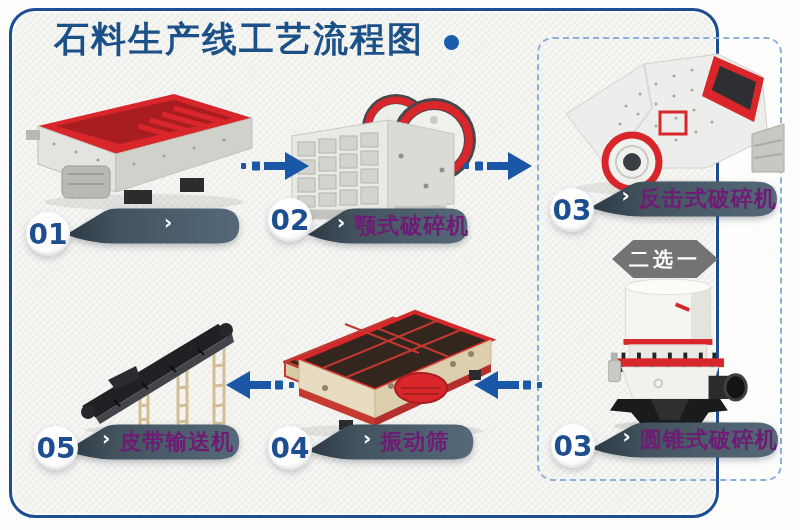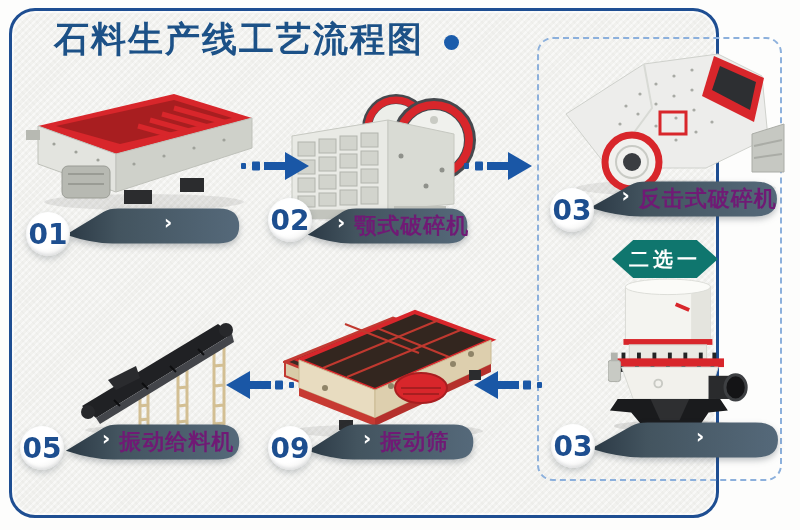--- a/index.html
+++ b/index.html
@@ -42,21 +42,21 @@
   .pill svg.pill-bg{position:absolute;left:0;top:0;width:100%;height:100%;}
   .pill .pill-content{
     position:absolute;left:40px;right:10px;top:0;bottom:0;
     display:flex;align-items:center;justify-content:center;gap:9px;
   }
   .pill-chevron{color:#ffffff;font-size:20px;font-weight:700;transform:translateY(-4px);}
   .pill-label{color:#701a75;font-size:22px;font-weight:700;letter-spacing:1px;white-space:nowrap;}
   
   .hex-badge{
     position:absolute;left:612px;top:240px;width:106px;height:38px;z-index:2;
-    background:#0f766e;
+    background:#737373;
     clip-path:polygon(0 50%,20% 0,80% 0,100% 50%,80% 100%,20% 100%);
     display:flex;align-items:center;justify-content:center;
     color:#ffffff;font-size:20px;font-weight:700;letter-spacing:4px;
   }
   .arrow{position:absolute;width:70px;height:34px;z-index:2;}
   .arrow svg{display:block;width:100%;height:100%;}
   .arrow.left svg{transform:scaleX(-1);}
 </style>
 </head>
 <body>
@@ -351,38 +351,39 @@
 
   <div class="hex-badge">二选一</div>
 
   <div class="num-circle" style="left:551px;top:424px;">03</div>
   <div class="pill" style="left:589px;top:420px;width:192px;">
     <svg class="pill-bg" viewBox="0 0 190 46" preserveAspectRatio="none">
       <path d="M2,33 L42,7 Q48,3 58,3 L165,3 Q187,3 187,23 Q187,43 165,43 L52,43 Q30,43 2,33 Z" fill="url(#pg1)"></path>
     </svg>
     <div class="pill-content">
       <span class="pill-chevron">›</span>
-    </div>
-  </div>
-
-  <div class="num-circle" style="left:268px;top:426px;">09</div>
+      <span class="pill-label">圆锥式破碎机</span>
+    </div>
+  </div>
+
+  <div class="num-circle" style="left:268px;top:426px;">04</div>
   <div class="pill" style="left:306px;top:422px;width:170px;">
     <svg class="pill-bg" viewBox="0 0 190 46" preserveAspectRatio="none">
       <path d="M2,33 L42,7 Q48,3 58,3 L165,3 Q187,3 187,23 Q187,43 165,43 L52,43 Q30,43 2,33 Z" fill="url(#pg1)"></path>
     </svg>
     <div class="pill-content">
       <span class="pill-chevron">›</span>
       <span class="pill-label">振动筛</span>
     </div>
   </div>
 
-  <div class="num-circle" style="left:20px;top:426px;">05</div>
+  <div class="num-circle" style="left:34px;top:426px;">05</div>
   <div class="pill" style="left:64px;top:422px;width:178px;">
     <svg class="pill-bg" viewBox="0 0 190 46" preserveAspectRatio="none">
       <path d="M2,33 L42,7 Q48,3 58,3 L165,3 Q187,3 187,23 Q187,43 165,43 L52,43 Q30,43 2,33 Z" fill="url(#pg1)"></path>
     </svg>
     <div class="pill-content">
       <span class="pill-chevron">›</span>
-      <span class="pill-label">振动给料机</span>
+      <span class="pill-label">皮带输送机</span>
     </div>
   </div>
 
 </div>
 
 </body></html>

